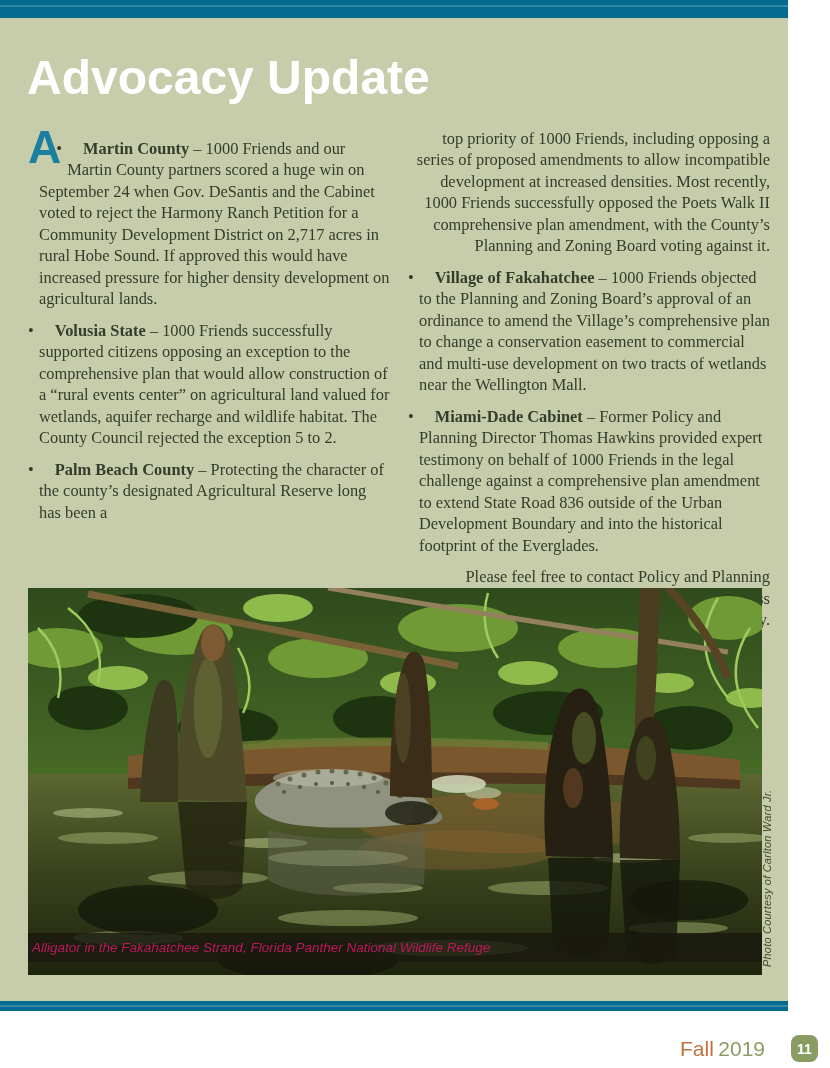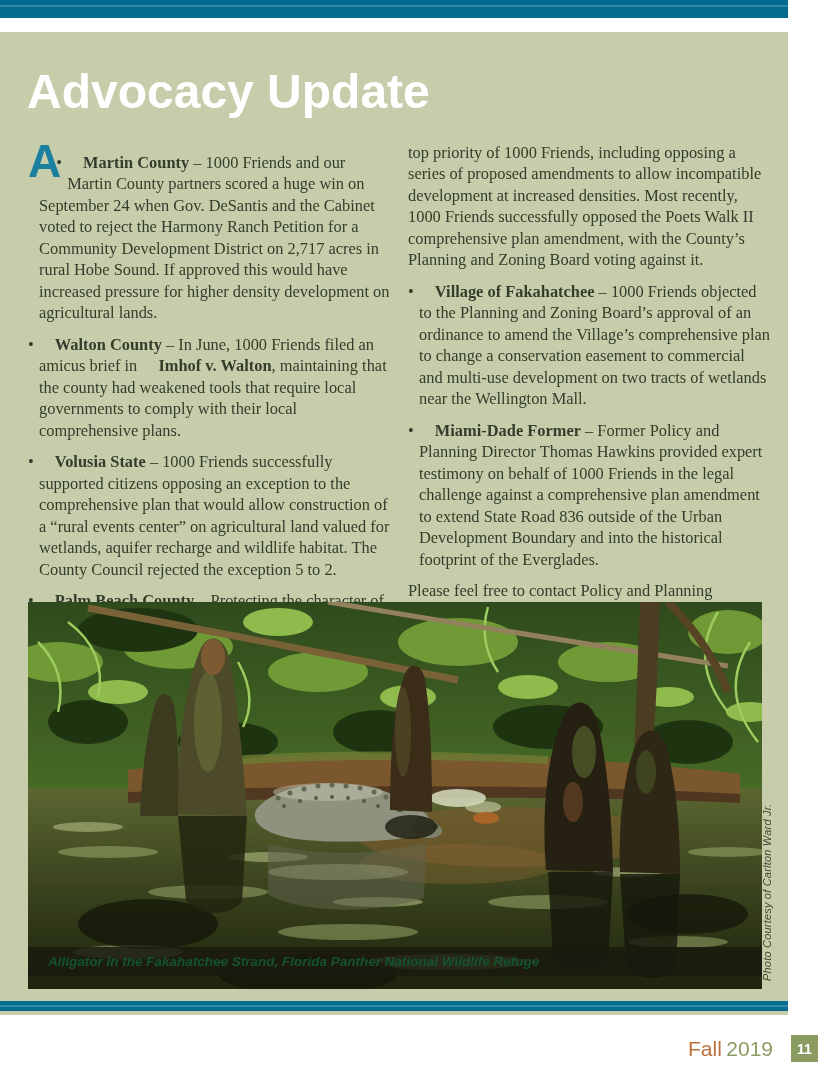--- a/index.html
+++ b/index.html
@@ -8,77 +8,76 @@
   }
   html,body{margin:0;padding:0;}
   body{background:#ffffff;font-family:"Liberation Serif",serif;}
   .page{position:relative;width:830px;height:1068px;background:#ffffff;overflow:hidden;}
 
   .top-bar{position:absolute;left:0;top:0;width:788px;height:18px;
     background:linear-gradient(180deg,var(--teal) 0 5px,var(--teal-light) 5px 7px,var(--teal) 7px 100%);}
   .bottom-bar{position:absolute;left:0;top:1001px;width:788px;height:10px;
     background:linear-gradient(180deg,var(--teal) 0 4px,var(--teal-light) 4px 6px,var(--teal) 6px 100%);}
 
-  .panel{position:absolute;left:0;top:32px;width:788px;height:983px;background:var(--sage);}
+  .panel{position:absolute;left:0;top:18px;width:788px;height:983px;background:var(--sage);}
 
   h1.title{position:absolute;left:27px;top:32px;margin:0;color:#ffffff;
     font-family:"Liberation Sans",sans-serif;font-weight:600;font-size:48px;letter-spacing:0px;}
 
   .cols{position:absolute;left:28px;top:110px;width:742px;display:flex;gap:18px;
     color:var(--ink);font-size:16.4px;line-height:1.31;}
   .col{width:362px;}
 
   .intro{margin:0 0 10px 0;}
   .dropcap{float:left;font-family:"Liberation Sans",sans-serif;font-weight:700;
     color:var(--dropcap);font-size:46px;line-height:35px;margin:2px 6px 0 0;}
 
   p.bullet{margin:0 0 10px 0;padding-left:11px;text-indent:-11px;}
-  p.plain{margin:0 0 10px 0;}
+  p.plain{margin:0 0 10px 0;text-align:right;}
   p strong{font-weight:700;margin-left:17px;}
   a.email{color:inherit;text-decoration:underline;cursor:pointer;}
 
   figure.photo{position:absolute;left:28px;top:570px;width:734px;height:387px;margin:0;overflow:hidden;}
   figure.photo svg{display:block;}
   figcaption.caption{position:absolute;left:0;bottom:13px;width:100%;height:29px;
-    background:rgba(26,26,15,0.82);color:#14532d;font-family:"Liberation Sans",sans-serif;
-    font-style:italic;font-weight:700;font-size:13.5px;line-height:29px;padding-left:20px;box-sizing:border-box;}
+    background:rgba(26,26,15,0.82);color:#be185d;font-family:"Liberation Sans",sans-serif;
+    font-style:italic;font-weight:400;font-size:13.5px;line-height:29px;padding-left:4px;box-sizing:border-box;}
 
   .credit{position:absolute;left:761px;top:570px;width:25px;height:383px;
     writing-mode:vertical-rl;transform:rotate(180deg);
     font-family:"Liberation Sans",sans-serif;font-style:italic;font-size:11px;color:var(--credit);
     padding-top:4px;box-sizing:border-box;letter-spacing:0.2px;}
 
-  .footer{position:absolute;top:1035px;right:12px;display:flex;align-items:center;gap:18px;
+  .footer{position:absolute;top:1035px;right:12px;display:flex;align-items:center;gap:26px;
     font-family:"Liberation Sans",sans-serif;}
   .footer .season{color:var(--rust);font-size:21px;font-weight:500;}
   .footer .year{color:var(--olive);font-size:21px;font-weight:500;}
   .pagebox{display:inline-flex;align-items:center;justify-content:center;width:27px;height:27px;
-    background:var(--olive);color:#ffffff;font-weight:700;font-size:14px;}
+    background:var(--olive);color:#ffffff;font-weight:700;font-size:14px;border-radius:8px;}
 </style>
 </head>
 <body>
 
 <div class="page">
   <div class="top-bar"></div>
 
   <div class="panel">
     <h1 class="title">Advocacy Update</h1>
 
     <div class="cols">
       <div class="col" id="col1">
         <p class="intro"><span class="dropcap">A</span></p>
       <p class="bullet">• <strong>Martin County</strong> – 1000 Friends and our Martin County partners scored a huge win on September 24 when Gov. DeSantis and the Cabinet voted to reject the Harmony Ranch Petition for a Community Development District on 2,717 acres in rural Hobe Sound.  If approved this would have increased pressure for higher density development on agricultural lands.</p>
-          <p class="bullet">• <strong>Walton County</strong> – In June, 1000 Friends filed an amicus brief in <strong>Imhof v. Walton</strong>, maintaining that the county had weakened tools that require local governments to comply with their local comprehensive plans.</p>
           <p class="bullet">• <strong>Volusia State</strong> – 1000 Friends successfully supported citizens opposing an exception to the comprehensive plan that would allow construction of a “rural events center” on agricultural land valued for wetlands, aquifer recharge and wildlife habitat.  The County Council rejected the exception 5 to 2.</p>
           <p class="bullet">• <strong>Palm Beach County</strong> – Protecting the character of the county’s designated Agricultural Reserve long has been a</p>
         </div>
       <div class="col" id="col2">
           <p class="plain">top priority of 1000 Friends, including opposing a series of proposed amendments to allow incompatible development at increased densities.  Most recently, 1000 Friends successfully opposed the Poets Walk II comprehensive plan amendment, with the County’s Planning and Zoning Board voting against it.</p>
           <p class="bullet">• <strong>Village of Fakahatchee</strong> – 1000 Friends objected to the Planning and Zoning Board’s approval of an ordinance to amend the Village’s comprehensive plan to change a conservation easement to commercial and multi-use development on two tracts of wetlands near the Wellington Mall.</p>
-          <p class="bullet">• <strong>Miami-Dade Former</strong> – Former Policy and Planning Director Thomas Hawkins provided expert testimony on behalf of 1000 Friends in the legal challenge against a comprehensive plan amendment to extend State Road 836 outside of the Urban Development Boundary and into the historical footprint of the Everglades.</p>
+          <p class="bullet">• <strong>Miami-Dade Cabinet</strong> – Former Policy and Planning Director Thomas Hawkins provided expert testimony on behalf of 1000 Friends in the legal challenge against a comprehensive plan amendment to extend State Road 836 outside of the Urban Development Boundary and into the historical footprint of the Everglades.</p>
           <p class="plain">Please feel free to contact Policy and Planning Director Jane West at <a class="email">jwest@1000fof.org</a> to discuss critical issues facing your community.</p>
         </div>
     </div>
 
     <figure class="photo">
       <svg width="734" height="387" viewBox="0 0 734 387">
         <defs>
           <linearGradient id="folG" x1="0" y1="0" x2="0" y2="1">
             <stop offset="0" stop-color="#2f4a1c"></stop>
               <stop offset="1" stop-color="#4a6e27"></stop>

